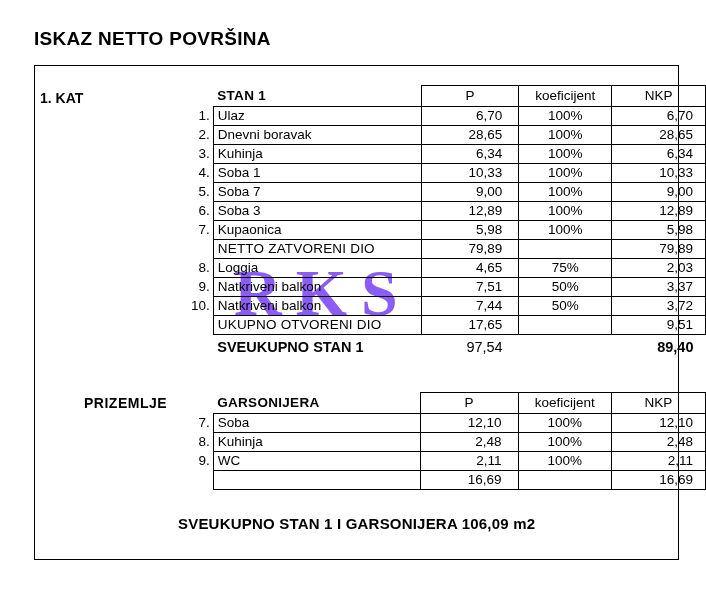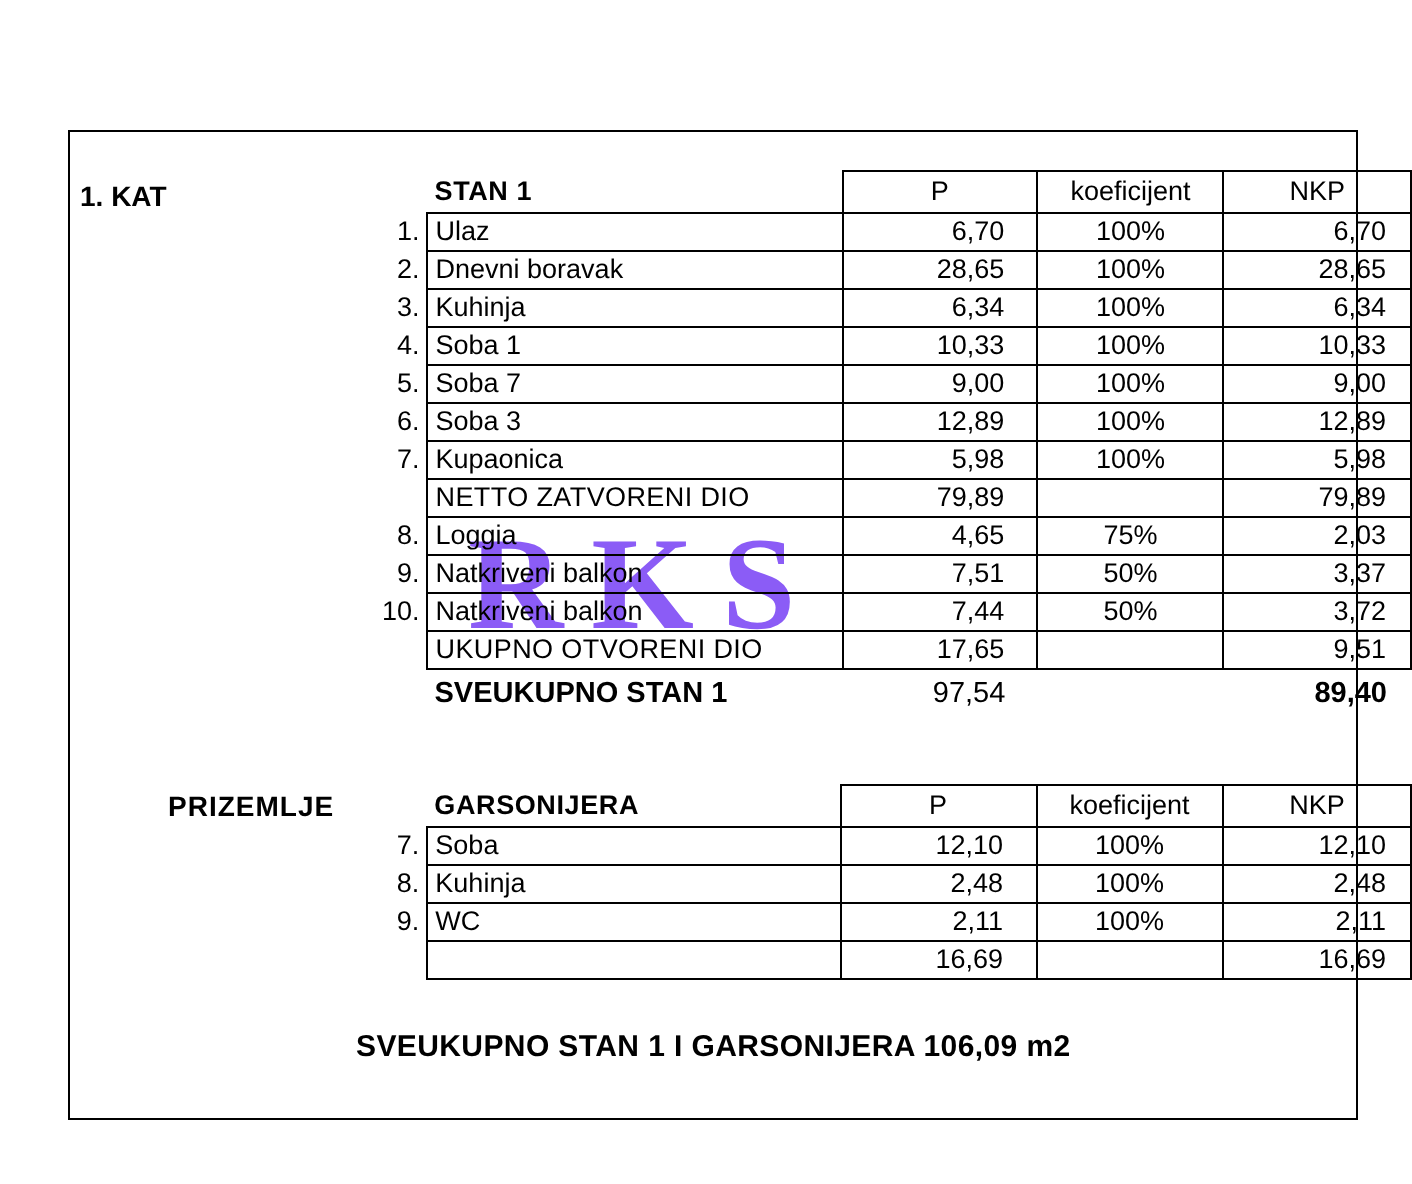--- a/index.html
+++ b/index.html
@@ -149,20 +149,21 @@
     z-index: 3;
   }
 </style>
 </head>
 <body>
 
 <div id="page">
 
   <div class="watermark">RKS</div>
 
+  <div class="doc-title">ISKAZ NETTO POVRŠINA</div>
 
   <div class="outer-box"></div>
 
   <div class="label-kat">1. KAT</div>
   <div class="label-prizemlje">PRIZEMLJE</div>
 
   <table class="tbl" style="left:180px; top:85px;">
     <tbody>
         <tr class="hdr">
       <td class="c-num"></td>

